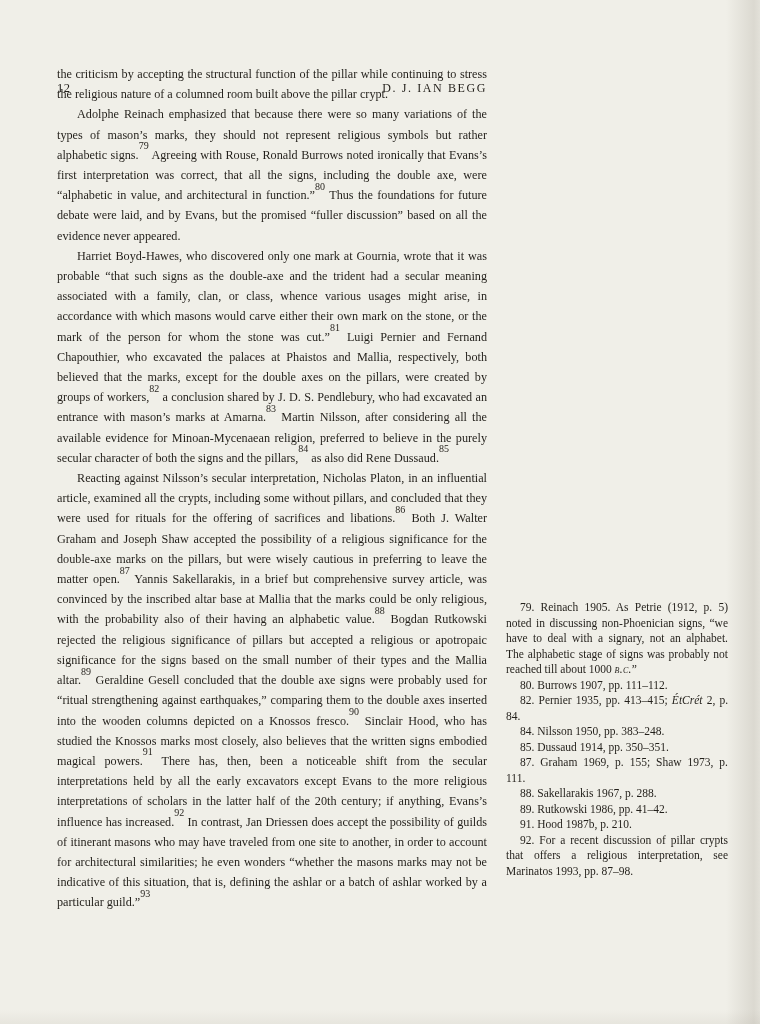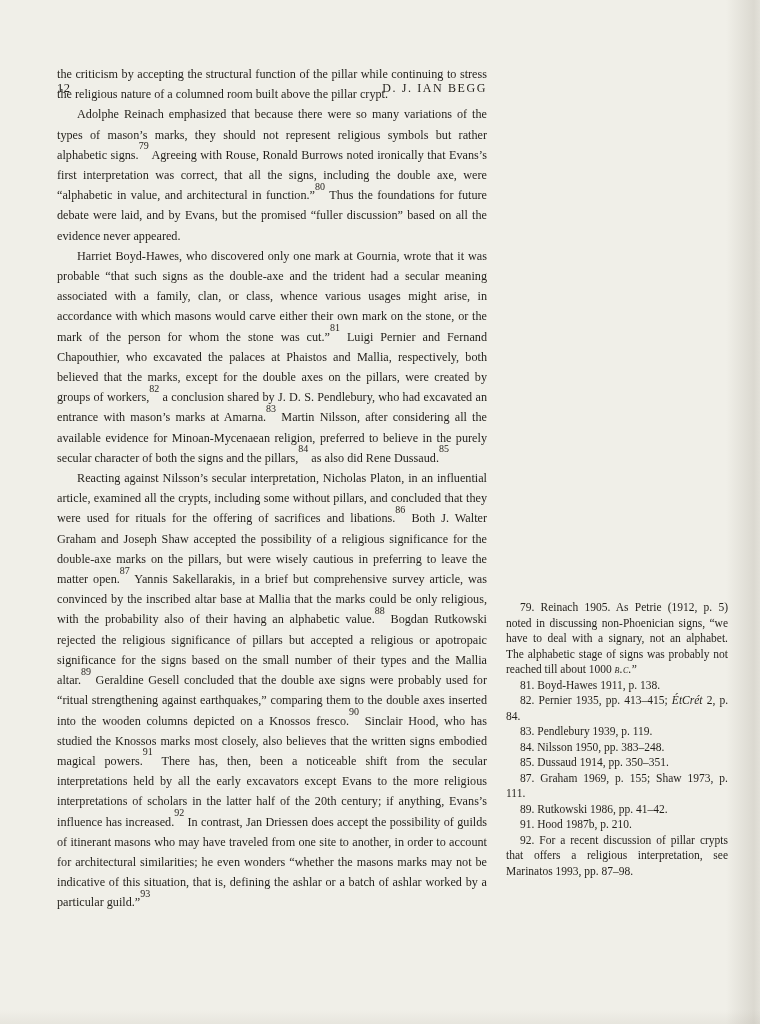--- a/index.html
+++ b/index.html
@@ -69,26 +69,26 @@
 
   <div class="text-column">
     <p class="para no-indent">the criticism by accepting the structural function of the pillar while continuing to stress the religious nature of a columned room built above the pillar crypt.</p>
     <p class="para">Adolphe Reinach emphasized that because there were so many variations of the types of mason’s marks, they should not represent religious symbols but rather alphabetic signs.<sup class="fnref">79</sup> Agreeing with Rouse, Ronald Burrows noted ironically that Evans’s first interpretation was correct, that all the signs, including the double axe, were “alphabetic in value, and architectural in function.”<sup class="fnref">80</sup> Thus the foundations for future debate were laid, and by Evans, but the promised “fuller discussion” based on all the evidence never appeared.</p>
     <p class="para">Harriet Boyd-Hawes, who discovered only one mark at Gournia, wrote that it was probable “that such signs as the double-axe and the trident had a secular meaning associated with a family, clan, or class, whence various usages might arise, in accordance with which masons would carve either their own mark on the stone, or the mark of the person for whom the stone was cut.”<sup class="fnref">81</sup> Luigi Pernier and Fernand Chapouthier, who excavated the palaces at Phaistos and Mallia, respectively, both believed that the marks, except for the double axes on the pillars, were created by groups of workers,<sup class="fnref">82</sup> a conclusion shared by J. D. S. Pendlebury, who had excavated an entrance with mason’s marks at Amarna.<sup class="fnref">83</sup> Martin Nilsson, after considering all the available evidence for Minoan-Mycenaean religion, preferred to believe in the purely secular character of both the signs and the pillars,<sup class="fnref">84</sup> as also did Rene Dussaud.<sup class="fnref">85</sup></p>
     <p class="para">Reacting against Nilsson’s secular interpretation, Nicholas Platon, in an influential article, examined all the crypts, including some without pillars, and concluded that they were used for rituals for the offering of sacrifices and libations.<sup class="fnref">86</sup> Both J. Walter Graham and Joseph Shaw accepted the possibility of a religious significance for the double-axe marks on the pillars, but were wisely cautious in preferring to leave the matter open.<sup class="fnref">87</sup> Yannis Sakellarakis, in a brief but comprehensive survey article, was convinced by the inscribed altar base at Mallia that the marks could be only religious, with the probability also of their having an alphabetic value.<sup class="fnref">88</sup> Bogdan Rutkowski rejected the religious significance of pillars but accepted a religious or apotropaic significance for the signs based on the small number of their types and the Mallia altar.<sup class="fnref">89</sup> Geraldine Gesell concluded that the double axe signs were probably used for “ritual strengthening against earthquakes,” comparing them to the double axes inserted into the wooden columns depicted on a Knossos fresco.<sup class="fnref">90</sup> Sinclair Hood, who has studied the Knossos marks most closely, also believes that the written signs embodied magical powers.<sup class="fnref">91</sup> There has, then, been a noticeable shift from the secular interpretations held by all the early excavators except Evans to the more religious interpretations of scholars in the latter half of the 20th century; if anything, Evans’s influence has increased.<sup class="fnref">92</sup> In contrast, Jan Driessen does accept the possibility of guilds of itinerant masons who may have traveled from one site to another, in order to account for architectural similarities; he even wonders “whether the masons marks may not be indicative of this situation, that is, defining the ashlar or a batch of ashlar worked by a particular guild.”<sup class="fnref">93</sup></p>
   </div>
 
   <div class="footnote-column">
     <p class="footnote">79. Reinach 1905. As Petrie (1912, p. 5) noted in discussing non-Phoenician signs, “we have to deal with a signary, not an alphabet. The alphabetic stage of signs was probably not reached till about 1000 <span class="smallcaps">b.c.</span>”</p>
-    <p class="footnote">81. Boyd-Hawes 1911, p. 138.</p>
+    <p class="footnote">80. Burrows 1907, pp. 111–112.</p>
     <p class="footnote">82. Pernier 1935, pp. 413–415; <i>ÉtCrét</i> 2, p. 84.</p>
-    <p class="footnote">83. Pendlebury 1939, p. 119.</p>
     <p class="footnote">84. Nilsson 1950, pp. 383–248.</p>
     <p class="footnote">85. Dussaud 1914, pp. 350–351.</p>
     <p class="footnote">87. Graham 1969, p. 155; Shaw 1973, p. 111.</p>
+    <p class="footnote">88. Sakellarakis 1967, p. 288.</p>
     <p class="footnote">89. Rutkowski 1986, pp. 41–42.</p>
     <p class="footnote">91. Hood 1987b, p. 210.</p>
     <p class="footnote">92. For a recent discussion of pillar crypts that offers a religious interpretation, see Marinatos 1993, pp. 87–98.</p>
   </div>
 
   <div class="scan-shade-right"></div>
   <div class="scan-shade-bottom"></div>
 
 </div>
 

